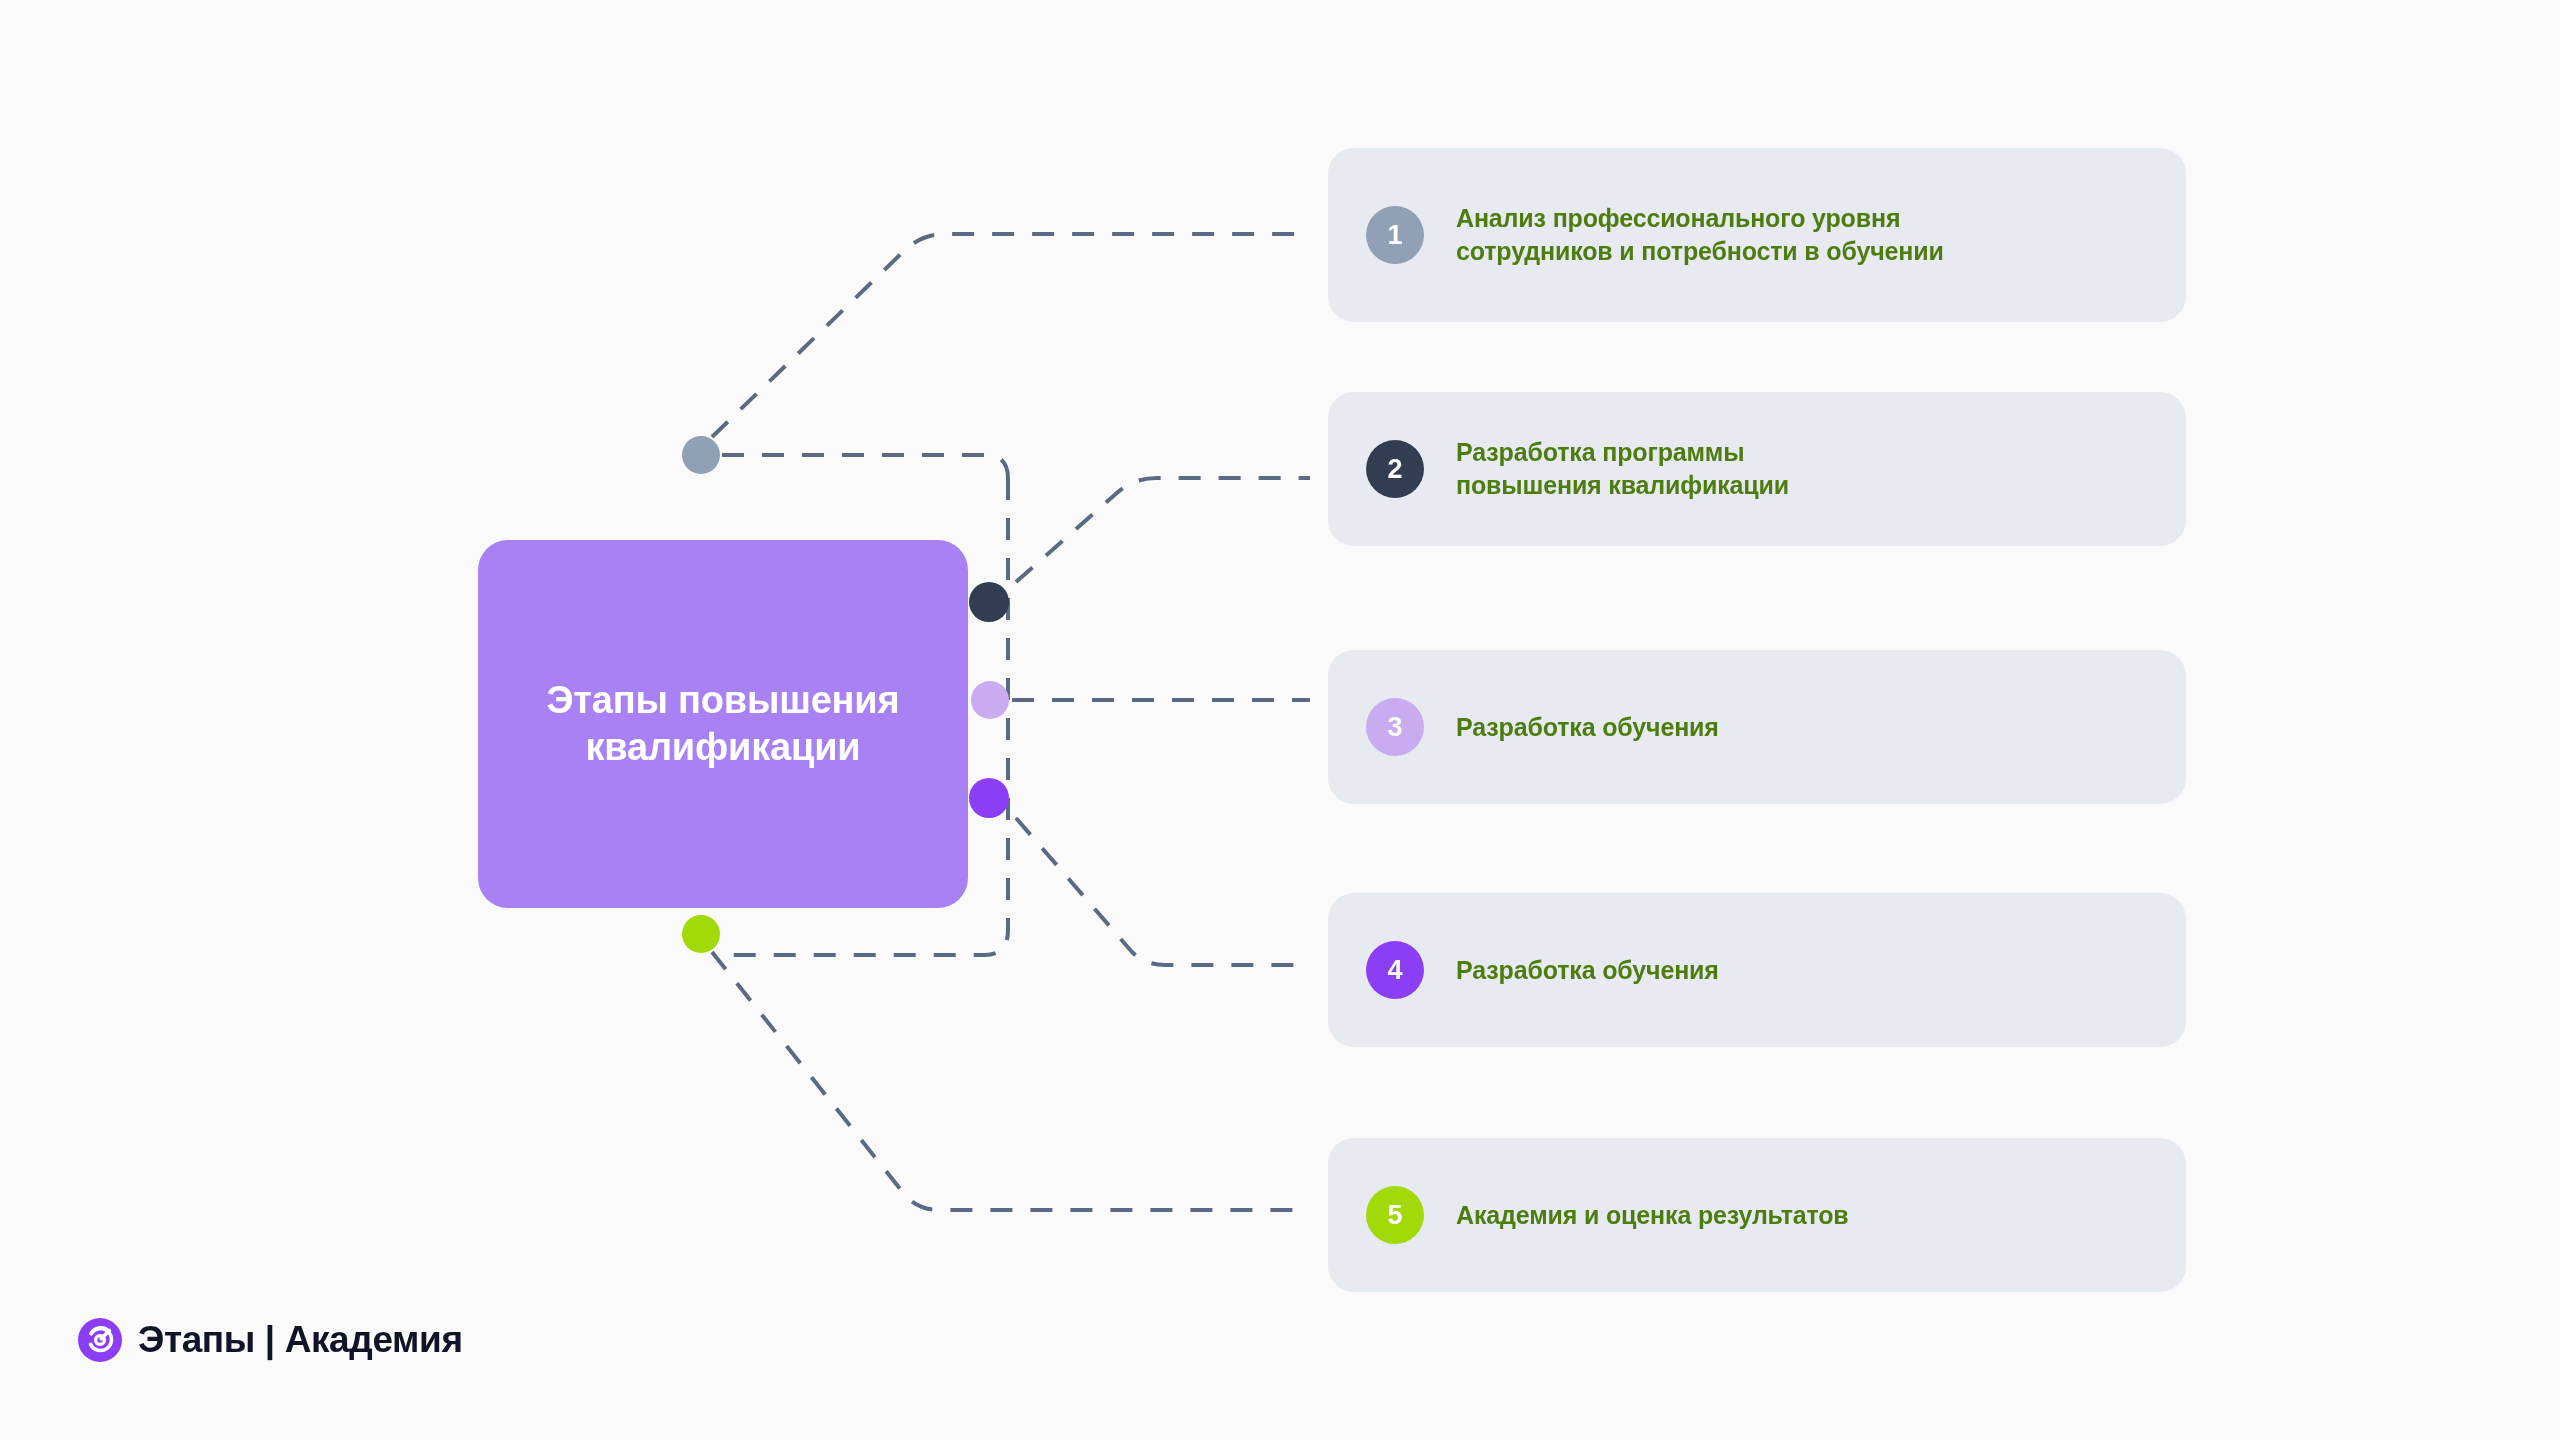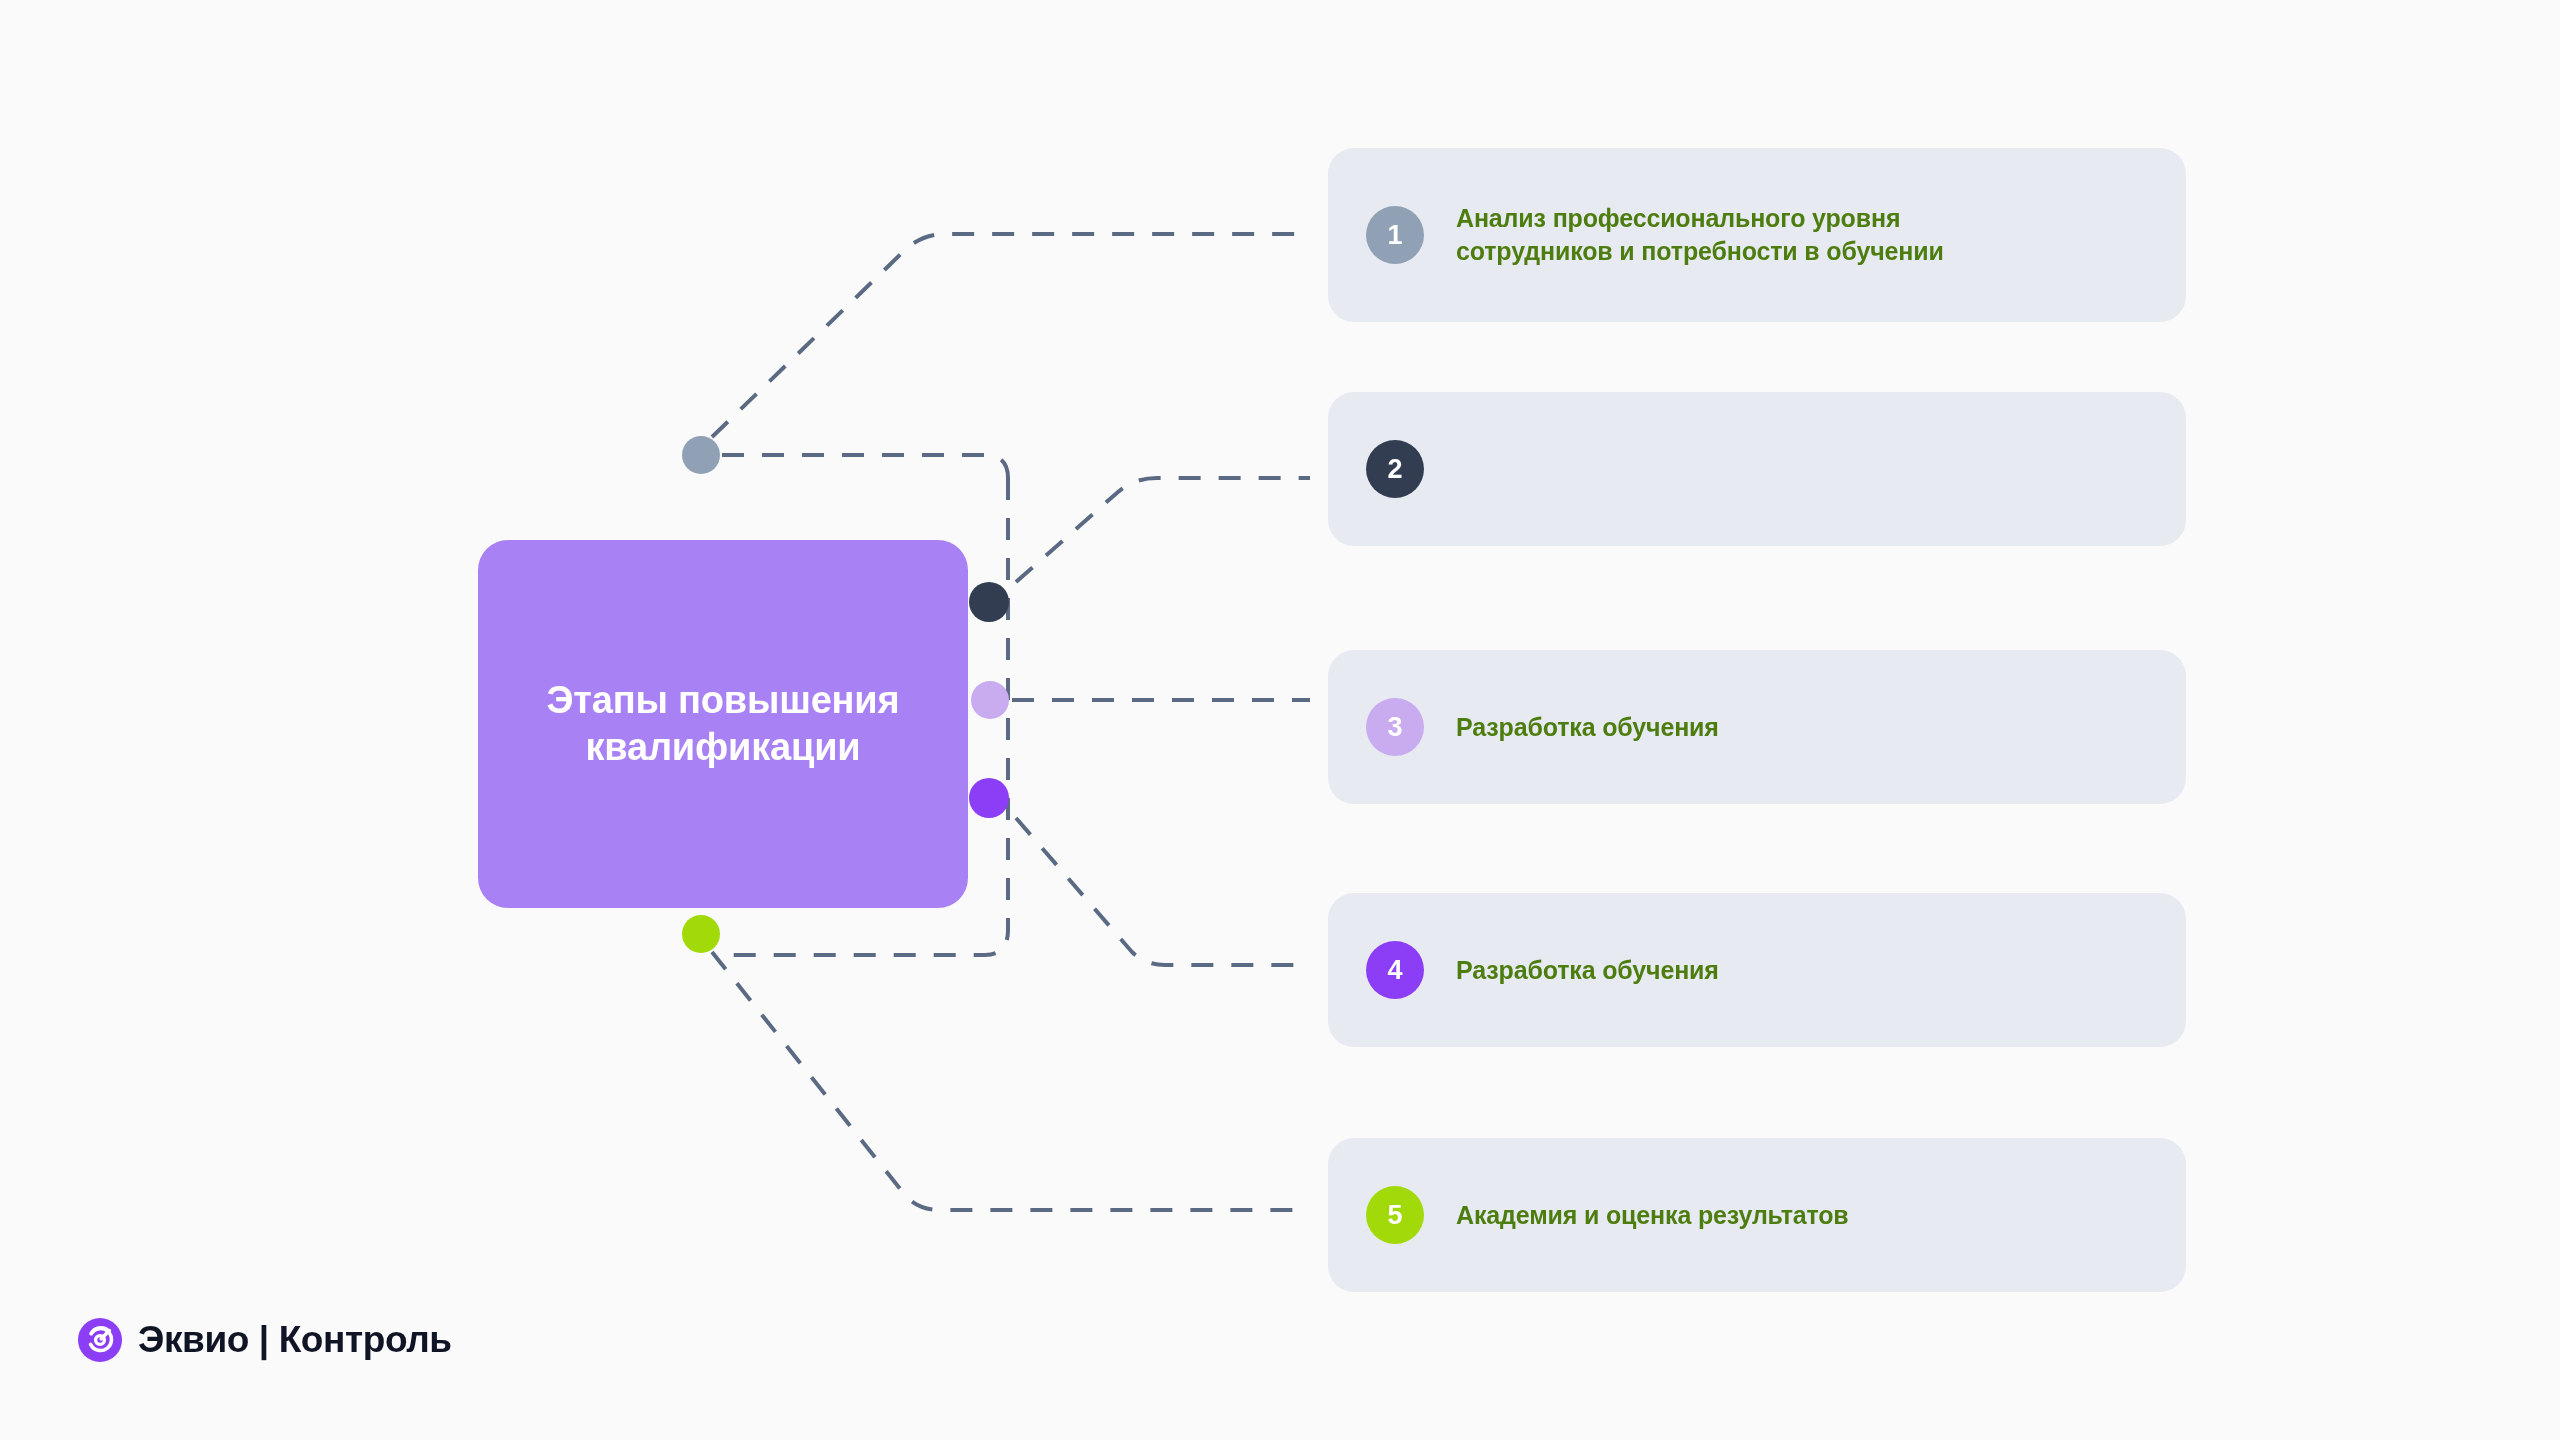--- a/index.html
+++ b/index.html
@@ -157,20 +157,22 @@
       <span>1</span>
     </div>
     <div class="step-text">Анализ профессионального уровня
 сотрудников и потребности в обучении</div>
   </div>
 
   <div class="step-card" style="top:392px; height:154px;">
     <div class="step-badge" style="background:#333d51;">
       <span>2</span>
     </div>
+    <div class="step-text">Разработка программы
+повышения квалификации</div>
   </div>
 
   <div class="step-card" style="top:650px; height:154px;">
     <div class="step-badge" style="background:#c9abf0;">
       <span>3</span>
     </div>
     <div class="step-text">Разработка обучения</div>
   </div>
 
   <div class="step-card" style="top:893px; height:154px;">
@@ -188,16 +190,16 @@
   </div>
 
   <div id="footer-logo">
     <svg class="logo-mark" viewBox="0 0 44 44" xmlns="http://www.w3.org/2000/svg">
       <circle cx="22" cy="22" r="22" fill="#8b3ef5"></circle>
       <path d="M13.2 15.6 A11 11 0 1 1 12.6 26.4" fill="none" stroke="#ffffff" stroke-width="3.6" stroke-linecap="round"></path>
       <path d="M13.2 15.6 A11 11 0 0 1 31.2 13.6" fill="none" stroke="#ffffff" stroke-width="3.6" stroke-linecap="round"></path>
       <path d="M31.4 12.6 L23.2 20.8" fill="none" stroke="#ffffff" stroke-width="3.6" stroke-linecap="round"></path>
       <circle cx="22" cy="22" r="4.4" fill="none" stroke="#ffffff" stroke-width="3.4"></circle>
     </svg>
-    <div class="logo-text">Эквио | Контроль</div>
+    <div class="logo-text">Этапы | Академия</div>
   </div>
 
 </div>
 
 </body></html>

